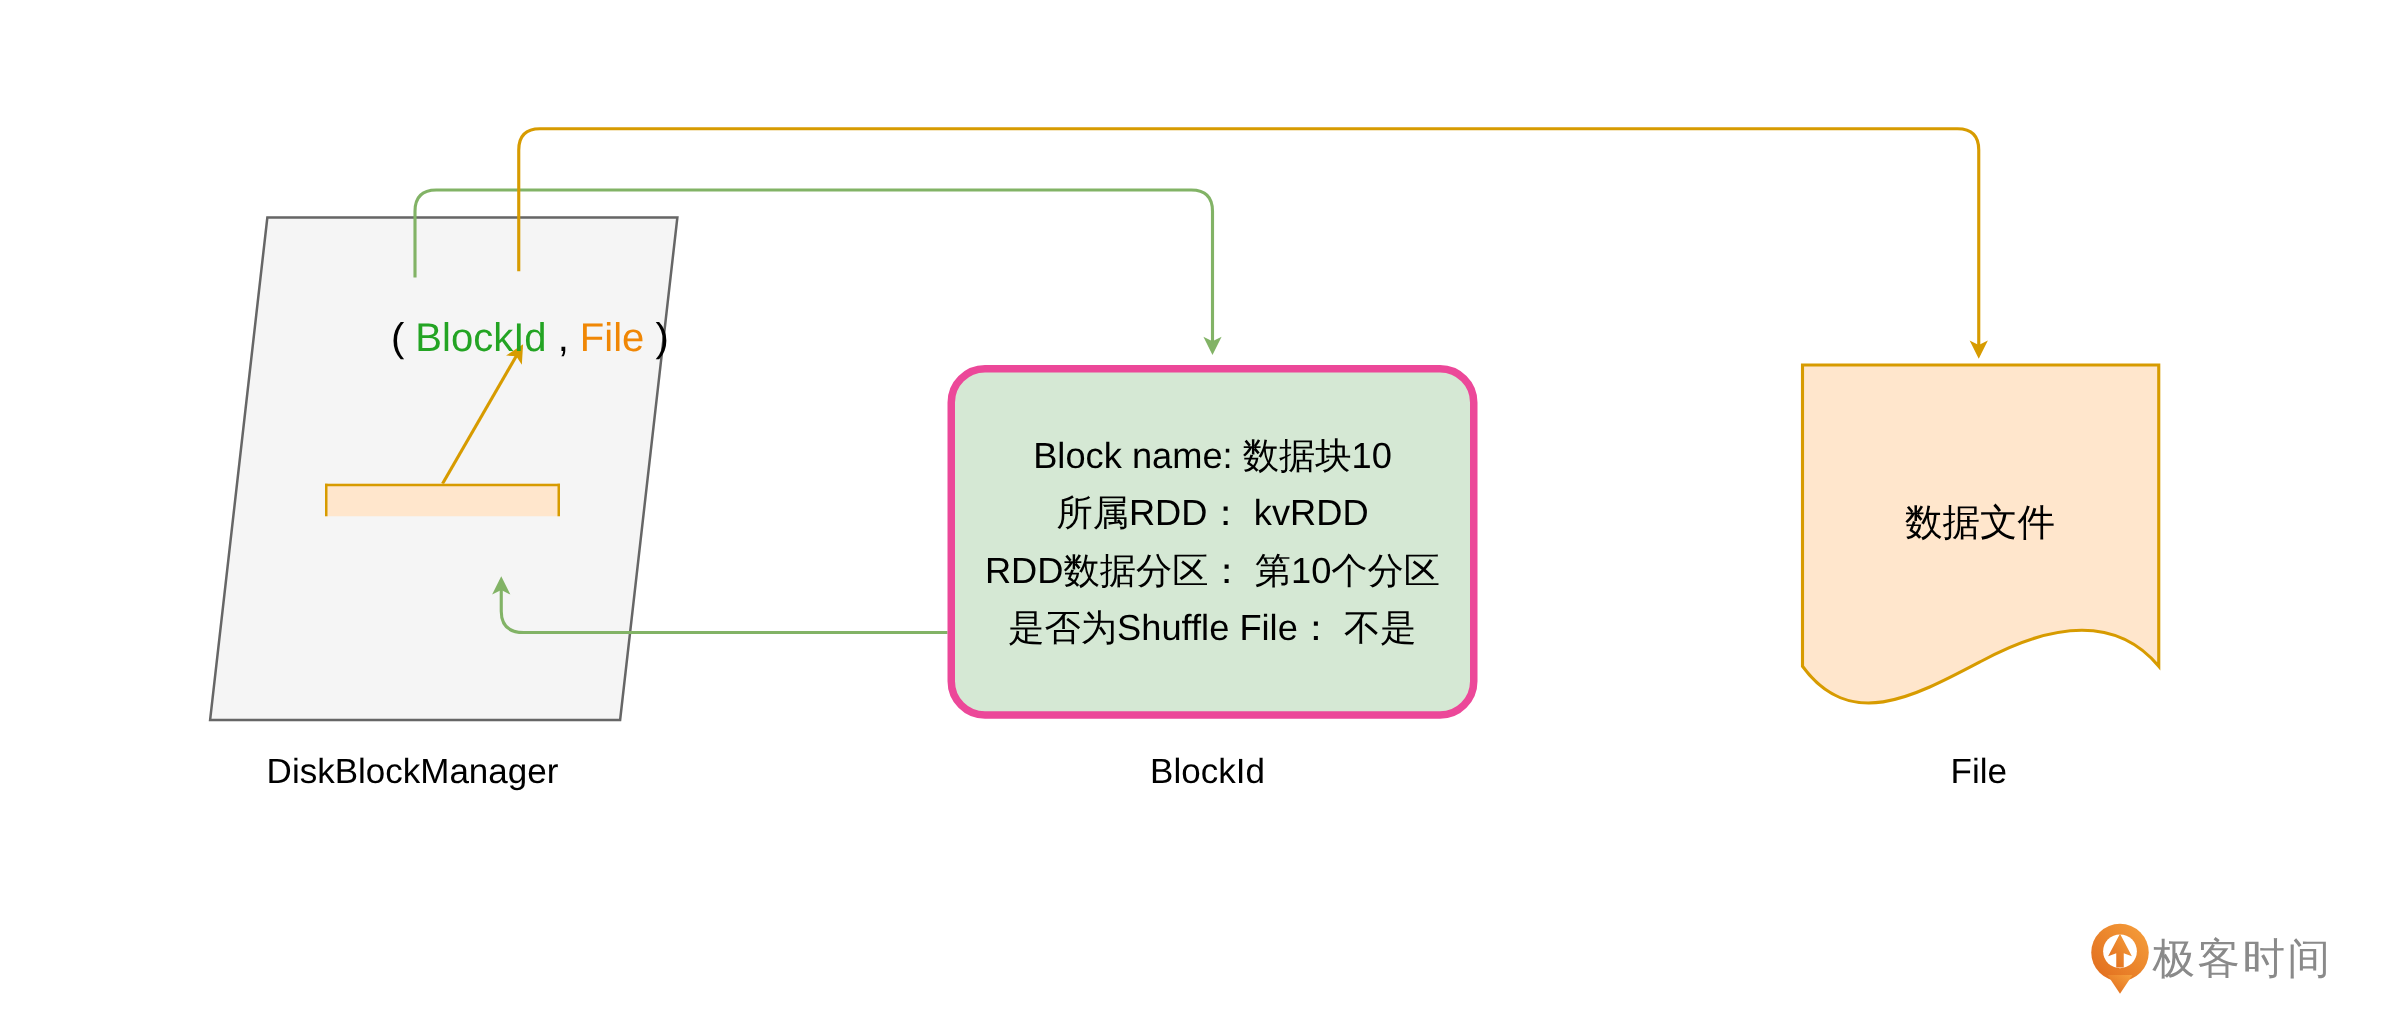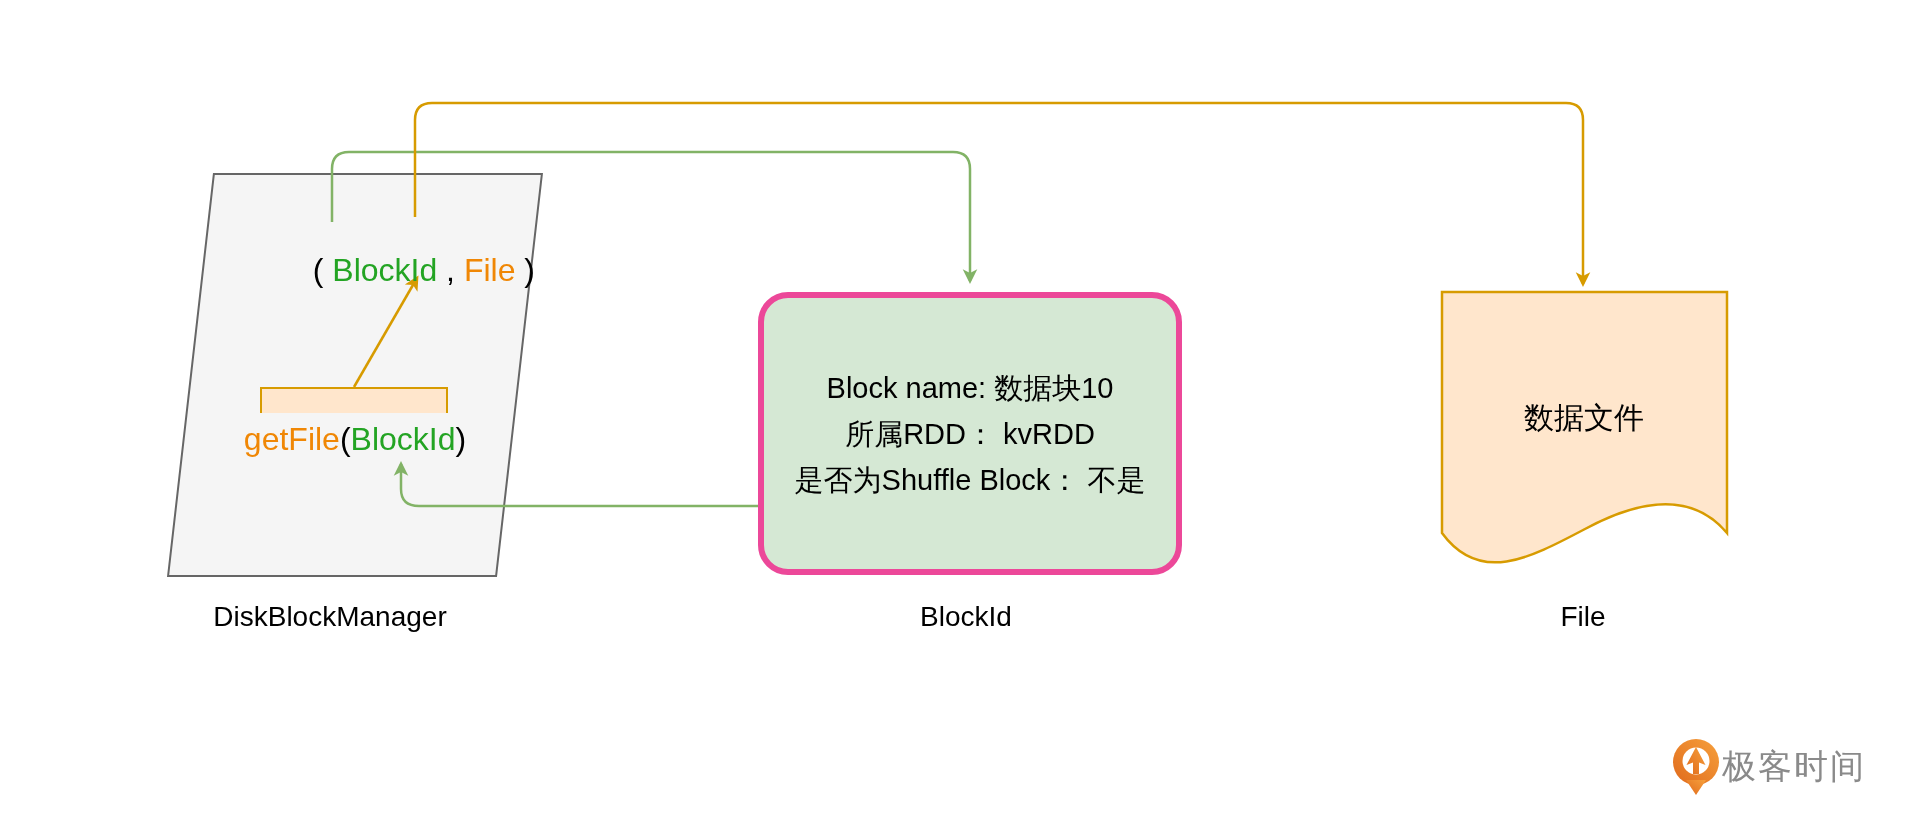--- a/index.html
+++ b/index.html
@@ -87,28 +87,26 @@
 
     <path class="c-orange" d="M 354 387 L 417 278" marker-end="url(#ah-orange)"></path>
   </svg>
 
   <div class="tuple-text">
     <span>( </span><span class="tok-green">BlockId</span><span> , </span><span class="tok-orange">File</span><span> )</span>
   </div>
 
   <div class="highlight-bar"></div>
 
-  <div class="method-text">
-    <span class="tok-orange">getFile</span><span>(</span><span class="tok-green">BlockId</span><span>)</span>
-  </div>
 
   <div class="blockid-box">
     <div class="line">Block name: 数据块10</div>
     <div class="line">所属RDD： kvRDD</div>
-    <div class="line">是否为Shuffle Block： 不是</div>
+    <div class="line">RDD数据分区： 第10个分区</div>
+    <div class="line">是否为Shuffle File： 不是</div>
   </div>
 
   <div class="file-text">数据文件</div>
 
   <div class="shape-label lbl-manager">DiskBlockManager</div>
   <div class="shape-label lbl-blockid">BlockId</div>
   <div class="shape-label lbl-file">File</div>
 
   <div class="logo">
     <svg width="52" height="62" viewBox="0 0 52 62">

